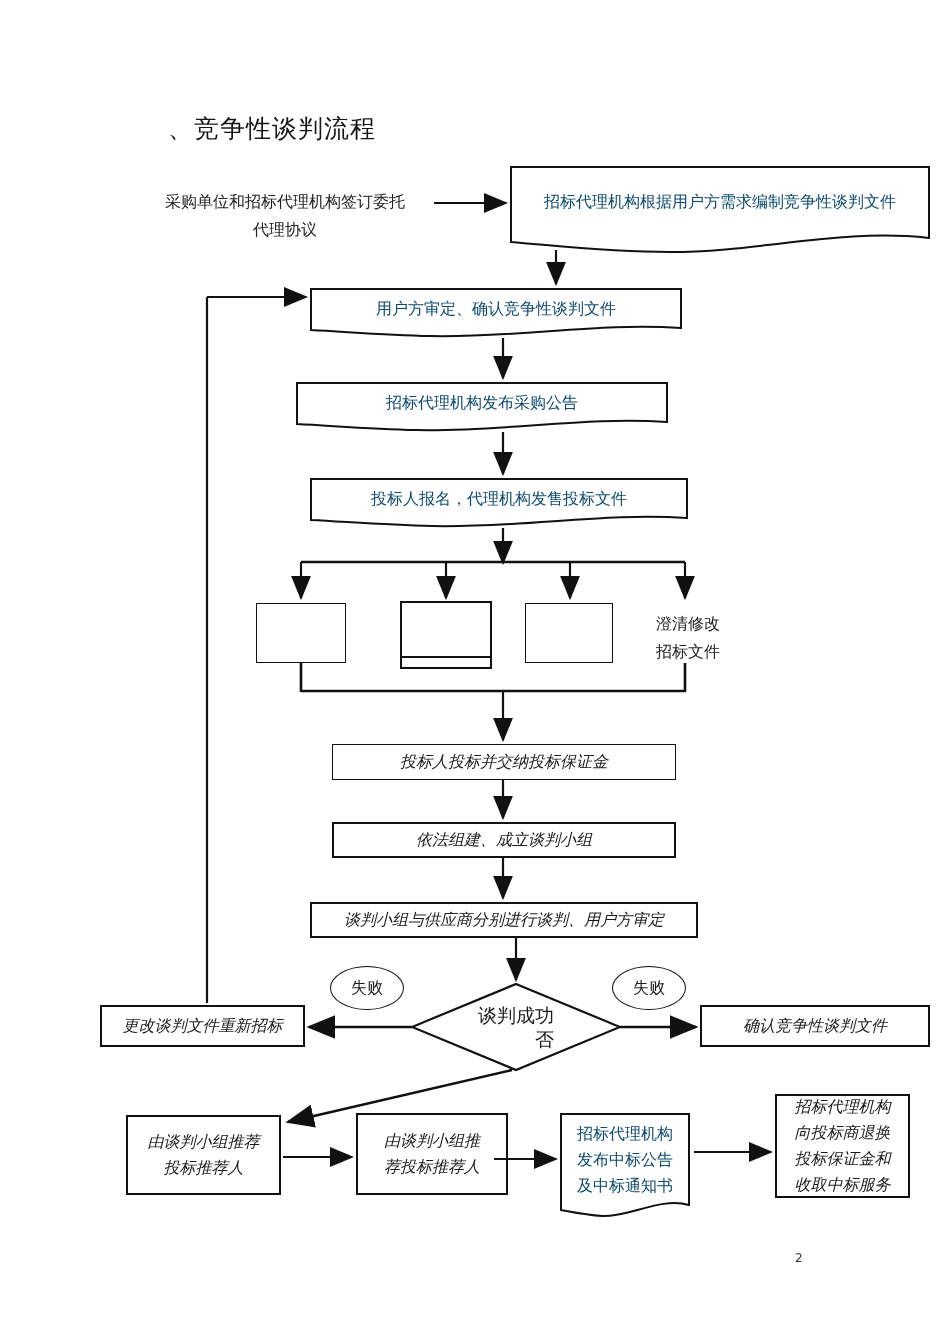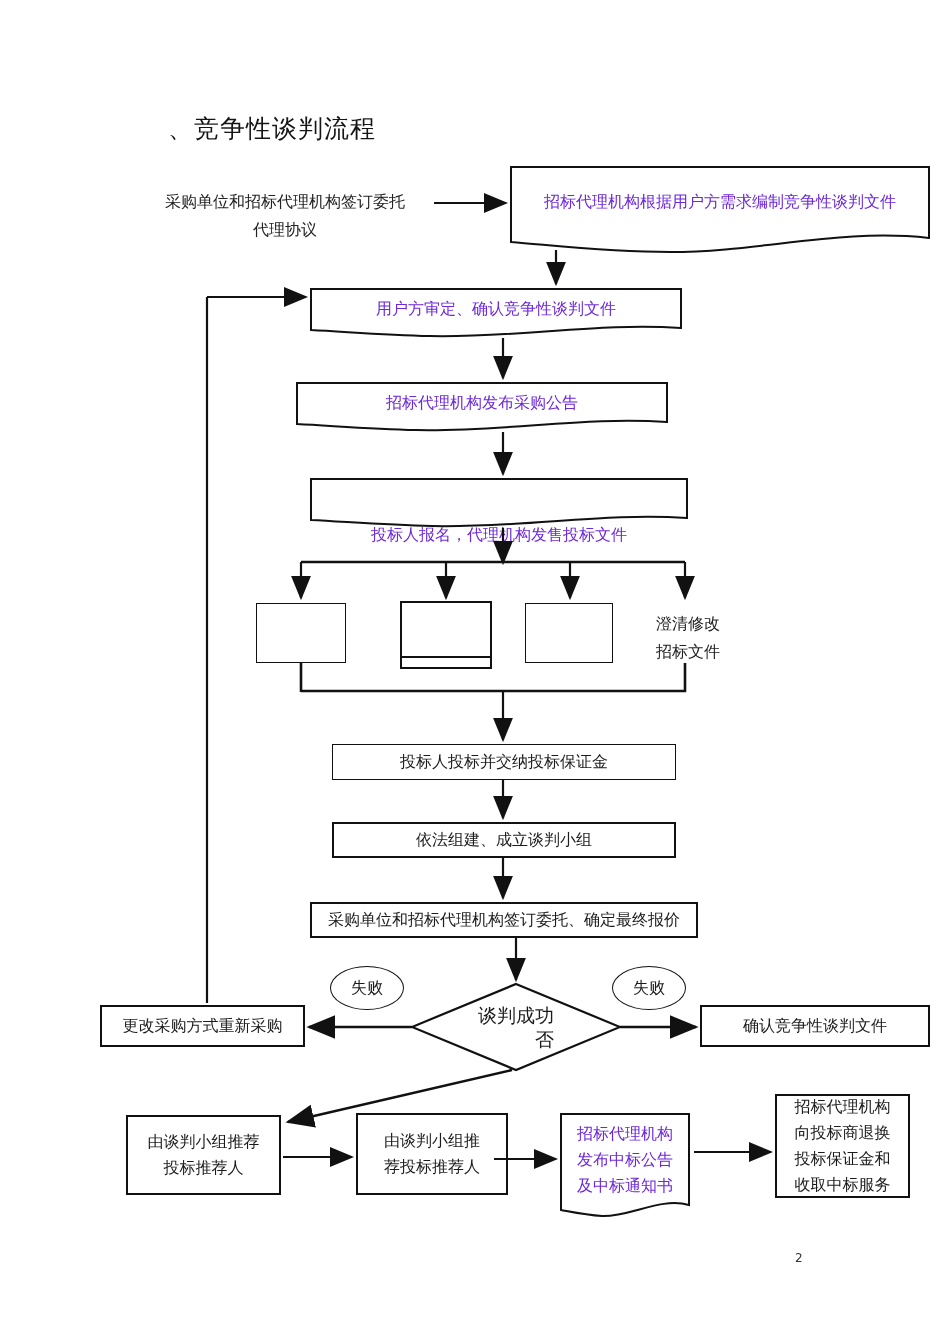--- a/index.html
+++ b/index.html
@@ -40,41 +40,42 @@
     align-items:center;
     justify-content:center;
     text-align:center;
     font-size:16px;
     line-height:26px;
     color:#1b1b1b;
     background:#ffffff;
   }
   .rect{
     border:1.6px solid #111;
+    font-style:italic;
   }
   .rect.thick{border-width:2px;}
   .node .txt{display:block;white-space:pre-line;padding:0 6px;}
 
   
   .doc{
     position:absolute;
     box-sizing:border-box;
   }
   .doc svg{position:absolute;left:0;top:0;width:100%;height:100%;display:block;}
   .doc .txt{
     position:absolute;
     left:0; right:0;
     top:0;
     display:flex;
     align-items:center;
     justify-content:center;
     text-align:center;
     font-size:16px;
     line-height:26px;
-    color:#6d28d9;
+    color:#0c4a6e;
     white-space:pre-line;
     padding:17px 8px;
     box-sizing:border-box;
   }
 
   
   .diamond{
     position:absolute;
   }
   .diamond svg{position:absolute;left:0;top:0;display:block;}
@@ -146,21 +147,21 @@
     <svg viewBox="0 0 372 52" preserveAspectRatio="none">
       <path d="M1,1 L371,1 L371,40 C290,34 210,50 120,48 C75,47 40,44 1,42 Z" fill="#ffffff" stroke="#111111" stroke-width="2"></path>
     </svg>
     <div class="txt" style="height:42px;">招标代理机构发布采购公告</div>
   </div>
 
   <div class="doc" style="left:310px;top:478px;width:378px;height:52px;">
     <svg viewBox="0 0 378 52" preserveAspectRatio="none">
       <path d="M1,1 L377,1 L377,40 C295,34 215,50 122,48 C76,47 40,44 1,42 Z" fill="#ffffff" stroke="#111111" stroke-width="2"></path>
     </svg>
-    <div class="txt" style="height:42px;margin-top:36px;">投标人报名，代理机构发售投标文件</div>
+    <div class="txt" style="height:42px;">投标人报名，代理机构发售投标文件</div>
   </div>
 
   <div class="node rect" style="left:256px;top:603px;width:90px;height:60px;">
     <span class="txt"></span>
   </div>
 
   <div class="node rect thick" style="left:400px;top:601px;width:92px;height:68px;">
     <span class="txt"></span>
   </div>
   <div class="divider" style="left:401px;top:656px;width:90px;"></div>
@@ -174,36 +175,36 @@
 
   <div class="node rect" style="left:332px;top:744px;width:344px;height:36px;">
     <span class="txt">投标人投标并交纳投标保证金</span>
   </div>
 
   <div class="node rect thick" style="left:332px;top:822px;width:344px;height:36px;">
     <span class="txt">依法组建、成立谈判小组</span>
   </div>
 
   <div class="node rect thick" style="left:310px;top:902px;width:388px;height:36px;">
-    <span class="txt">采购单位和招标代理机构签订委托、确定最终报价</span>
+    <span class="txt">谈判小组与供应商分别进行谈判、用户方审定</span>
   </div>
 
   <div class="diamond" style="left:410px;top:982px;width:212px;height:90px;">
     <svg width="212" height="90" viewBox="0 0 212 90">
       <polygon points="106,2 210,45 106,88 2,45" fill="#ffffff" stroke="#111111" stroke-width="2.2"></polygon>
     </svg>
     <div class="txt">谈判成功
 否</div>
   </div>
 
   <div class="ellipse" style="left:330px;top:966px;width:74px;height:44px;">失败</div>
   <div class="ellipse" style="left:612px;top:966px;width:74px;height:44px;">失败</div>
 
   <div class="node rect thick" style="left:100px;top:1005px;width:205px;height:42px;">
-    <span class="txt">更改采购方式重新采购</span>
+    <span class="txt">更改谈判文件重新招标</span>
   </div>
 
   <div class="node rect thick" style="left:700px;top:1005px;width:230px;height:42px;">
     <span class="txt">确认竞争性谈判文件</span>
   </div>
 
   <div class="node rect thick" style="left:126px;top:1115px;width:155px;height:80px;">
     <span class="txt">由谈判小组推荐
 投标推荐人</span>
   </div>

